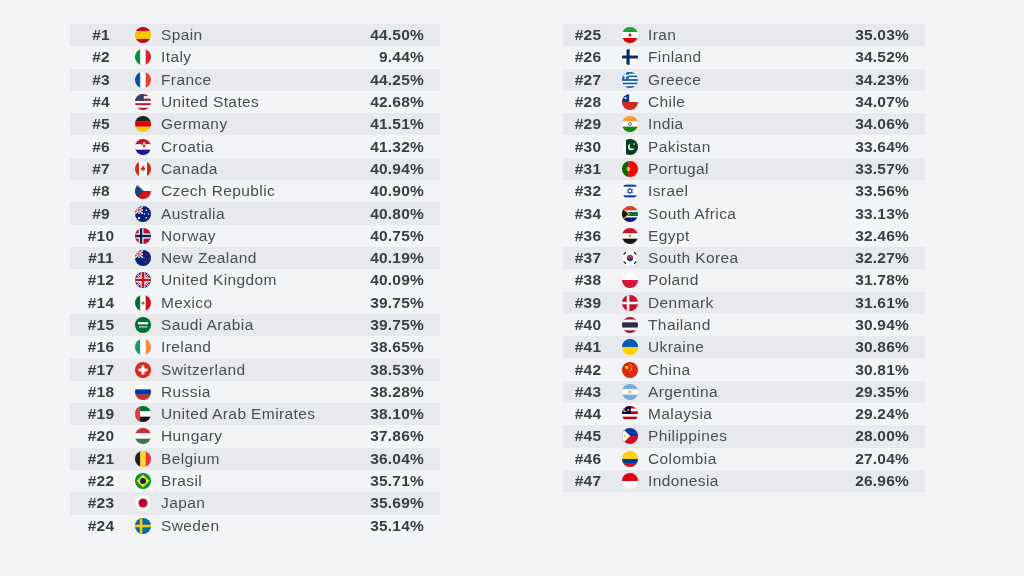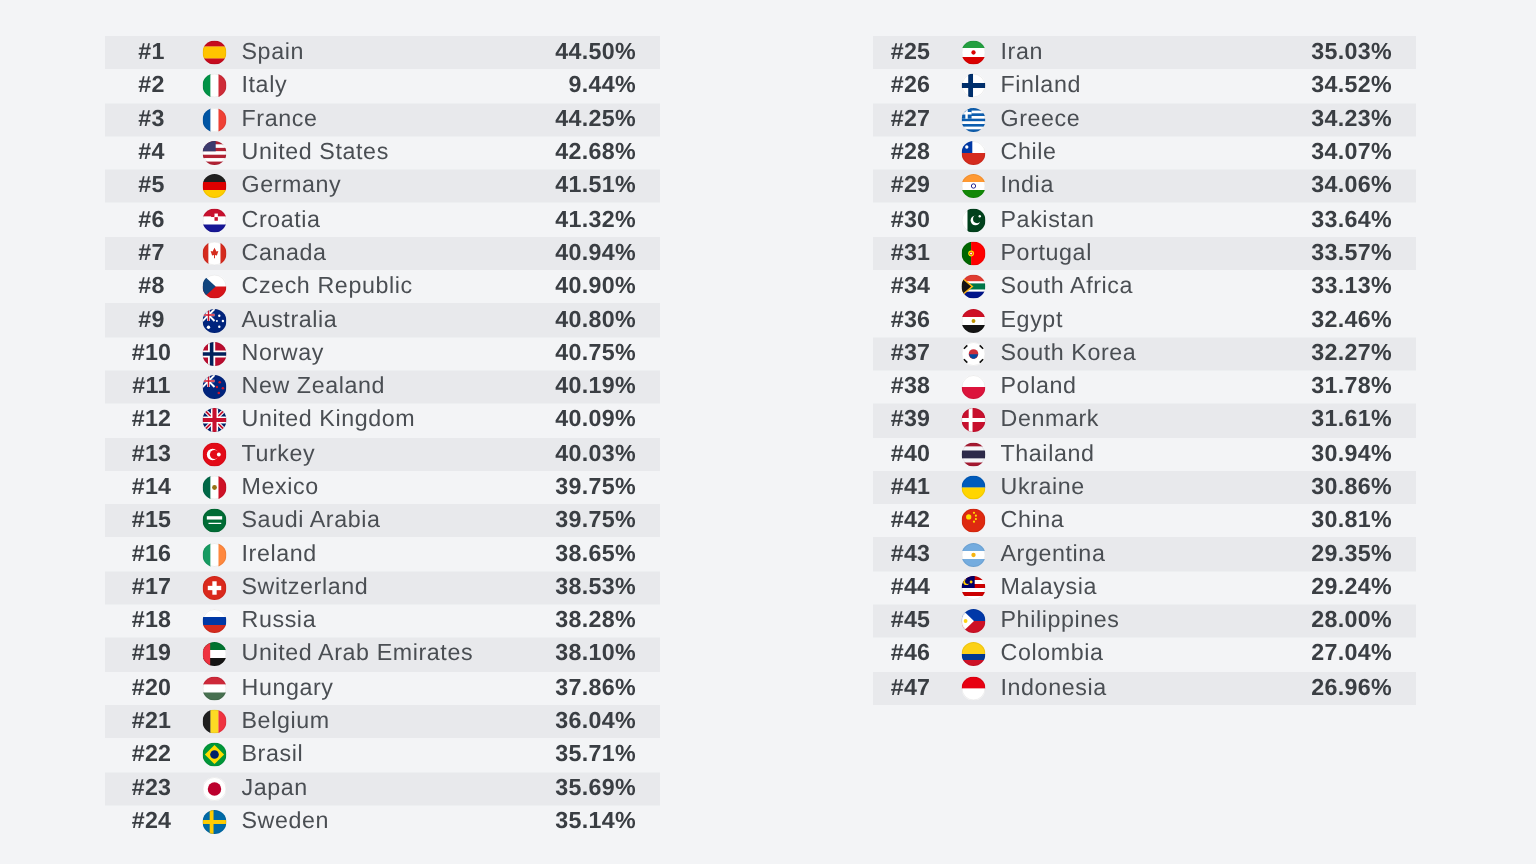--- a/index.html
+++ b/index.html
@@ -4,21 +4,21 @@
 <style>
   html, body { margin: 0; padding: 0; }
   body {
     width: 1024px; height: 576px;
     background: var(--bg, #f3f4f6);
     font-family: "Liberation Sans", sans-serif;
     position: relative; overflow: hidden;
   }
   .column { position: absolute; top: 24px; }
   #col-left  { left: 70px;  width: 370px; }
-  #col-right { left: 582px; width: 362px; }
+  #col-right { left: 563px; width: 362px; }
   .row {
     display: flex; align-items: center;
     height: 22.3px;
     font-size: 15.5px;
     color: var(--text, #4a4e53);
     letter-spacing: 0.4px;
     white-space: nowrap;
   }
   .row.striped { background: var(--stripe, #e8e9ec); }
   .rank {
@@ -263,37 +263,20 @@
           <line x1="12" y1="0" x2="12" y2="24" stroke="#ffffff" stroke-width="7.2"></line>
           <line x1="0" y1="12" x2="24" y2="12" stroke="#ffffff" stroke-width="7.2"></line>
           <line x1="12" y1="0" x2="12" y2="24" stroke="#c8102e" stroke-width="4.08"></line>
           <line x1="0" y1="12" x2="24" y2="12" stroke="#c8102e" stroke-width="4.08"></line>
         </g>
         <circle cx="12" cy="12" r="11.5" fill="none" stroke="rgba(0,0,0,0.07)" stroke-width="1"></circle>
       </svg>
       <span class="country">United Kingdom</span>
       <span class="value">40.09%</span>
     </div>
-    <div class="row striped">
-      <span class="rank">#13</span>
-      <svg class="flag" viewBox="0 0 24 24">
-        <clipPath id="cp-turkey">
-          <circle cx="12" cy="12" r="12"></circle>
-        </clipPath>
-        <g clip-path="url(#cp-turkey)">
-          <rect x="0" y="0" width="24" height="24.2" fill="#e30a17"></rect>
-          <circle cx="10.08" cy="12" r="5.76" fill="#ffffff"></circle>
-          <circle cx="12" cy="12" r="4.56" fill="#e30a17"></circle>
-          <circle cx="16.32" cy="12" r="1.92" fill="#ffffff"></circle>
-        </g>
-        <circle cx="12" cy="12" r="11.5" fill="none" stroke="rgba(0,0,0,0.07)" stroke-width="1"></circle>
-      </svg>
-      <span class="country">Turkey</span>
-      <span class="value">40.03%</span>
-    </div>
     <div class="row">
       <span class="rank">#14</span>
       <svg class="flag" viewBox="0 0 24 24">
         <clipPath id="cp-mexico">
           <circle cx="12" cy="12" r="12"></circle>
         </clipPath>
         <g clip-path="url(#cp-mexico)">
           <rect x="0" y="0" width="8.2" height="24" fill="#006847"></rect>
           <rect x="8" y="0" width="8.2" height="24" fill="#ffffff"></rect>
           <rect x="16" y="0" width="8.2" height="24" fill="#ce1126"></rect>
@@ -588,20 +571,38 @@
           <circle cx="9.6" cy="12" r="2.88" fill="#ffe800"></circle>
           <circle cx="9.6" cy="12" r="1.68" fill="#ff0000"></circle>
           <circle cx="9.6" cy="12" r="1.08" fill="#ffffff"></circle>
         </g>
         <circle cx="12" cy="12" r="11.5" fill="none" stroke="rgba(0,0,0,0.07)" stroke-width="1"></circle>
       </svg>
       <span class="country">Portugal</span>
       <span class="value">33.57%</span>
     </div>
     <div class="row">
+      <span class="rank">#32</span>
+      <svg class="flag" viewBox="0 0 24 24">
+        <clipPath id="cp-israel">
+          <circle cx="12" cy="12" r="12"></circle>
+        </clipPath>
+        <g clip-path="url(#cp-israel)">
+          <rect x="0" y="0" width="24" height="24.2" fill="#ffffff"></rect>
+          <rect x="0" y="2.4" width="24" height="3.12" fill="#0038b8"></rect>
+          <rect x="0" y="18.48" width="24" height="3.12" fill="#0038b8"></rect>
+          <polygon points="12,7.2 16.08,14.4 7.92,14.4" fill="none" stroke="#0038b8" stroke-width="1.08"></polygon>
+          <polygon points="12,16.8 7.92,9.6 16.08,9.6" fill="none" stroke="#0038b8" stroke-width="1.08"></polygon>
+        </g>
+        <circle cx="12" cy="12" r="11.5" fill="none" stroke="rgba(0,0,0,0.07)" stroke-width="1"></circle>
+      </svg>
+      <span class="country">Israel</span>
+      <span class="value">33.56%</span>
+    </div>
+    <div class="row">
       <span class="rank">#34</span>
       <svg class="flag" viewBox="0 0 24 24">
         <clipPath id="cp-south-africa">
           <circle cx="12" cy="12" r="12"></circle>
         </clipPath>
         <g clip-path="url(#cp-south-africa)">
           <rect x="0" y="0" width="24" height="7.0600000000000005" fill="#e03c31"></rect>
           <rect x="0" y="6.86" width="24" height="2.2600000000000002" fill="#ffffff"></rect>
           <rect x="0" y="8.91" width="24" height="6.37" fill="#007749"></rect>
           <rect x="0" y="15.09" width="24" height="2.2600000000000002" fill="#ffffff"></rect>

